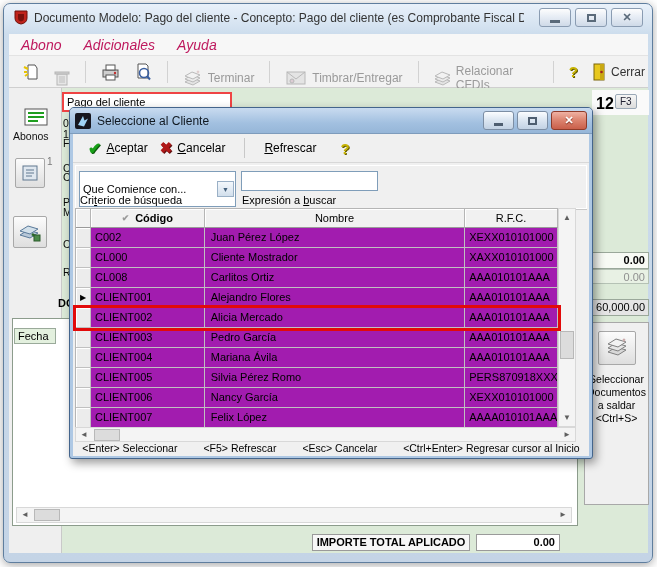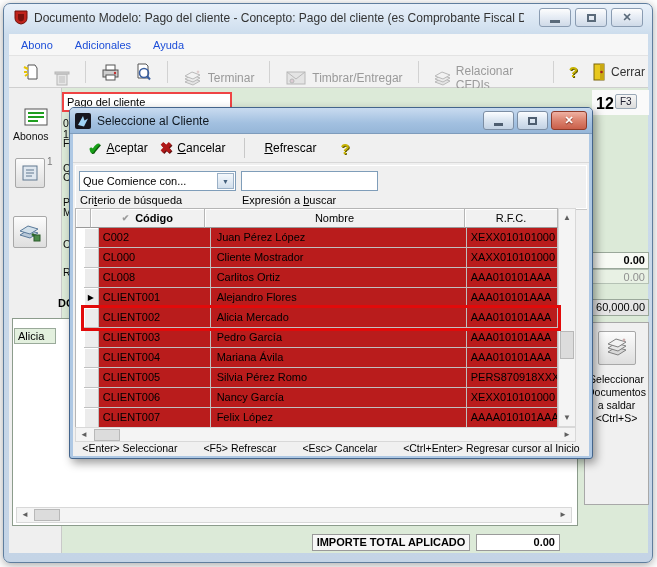--- a/index.html
+++ b/index.html
@@ -12,21 +12,21 @@
     background:linear-gradient(#e9f1fa,#cddded 30px,#c4d4e6);box-shadow:0 2px 10px rgba(0,0,0,.35);}
   .mw-title{left:34px;top:11px;width:490px;font-size:12px;color:#333;white-space:nowrap;overflow:hidden;}
   .mw-icon{left:13px;top:9px;width:16px;height:16px;}
   .winbtns{left:539px;top:8px;display:flex;gap:4px;}
   .wbtn{width:32px;height:19px;border:1px solid #8a9cb2;border-radius:3px;
     background:linear-gradient(#fdfdfd,#e7edf5 45%,#cfdae8);display:flex;align-items:center;justify-content:center;}
   .wbtn .bar{width:10px;height:3px;background:#5a6a7a;margin-top:8px;}
   .wbtn .sq{width:9px;height:8px;border:2px solid #5a6a7a;}
   .wbtn .xg{font-size:11px;font-weight:bold;color:#5a6a7a;line-height:1;}
   .menubar{left:9px;top:34px;width:639px;height:22px;background:#f7f7f7;display:flex;align-items:center;
-    padding-left:12px;gap:22px;font-size:11px;color:#1d4ed8;border-bottom:1px solid #e3e3e3;}
+    padding-left:12px;gap:22px;font-size:14px;color:#be185d;border-bottom:1px solid #e3e3e3;font-style:italic;}
   .toolbar{left:9px;top:56px;width:639px;height:32px;background:#f2f2f2;border-bottom:1px solid #cfcfcf;
     display:flex;align-items:center;padding-left:10px;gap:8px;font-size:12px;color:#333;}
   .tbtn{display:flex;align-items:center;gap:5px;padding:2px 3px;}
   .tbtn.dis{color:#9a9a9a;margin-top:13px;}
   .tbtn.dis svg{opacity:.5;}
   .tsep{width:1px;height:22px;background:#d2d2d2;margin:0 4px;}
   .qmark{font-size:15px;font-weight:bold;color:#c8b400;text-shadow:1px 1px 0 #6b6000;}
 
   
   .mw-body{left:9px;top:88px;width:639px;height:465px;background:#dcead8;}
@@ -67,33 +67,33 @@
   .dlg-btn .sq{width:9px;height:8px;border:2px solid #4e5e70;}
   .dlg-btn .xw{font-size:11px;font-weight:bold;color:#fff;text-shadow:0 1px 1px #7e2f1f;line-height:1;}
   .dlg-body{position:relative;margin:0 3px 3px;background:#f0f0f0;height:322px;}
   .dlg-toolbar{position:absolute;left:0;top:0;width:100%;height:29px;border-bottom:1px solid #d8d8d8;
     display:flex;align-items:center;padding-left:12px;gap:6px;font-size:12px;color:#000;}
   .chk{color:#18a018;font-size:16px;font-weight:bold;text-shadow:1px 1px 0 #0c5c0c;}
   .xmark{color:#b01818;font-size:15px;font-weight:bold;text-shadow:1px 1px 0 #601010;}
   .dsep{width:1px;height:20px;background:#c8c8c8;margin:0 10px;}
   .search-panel{position:absolute;left:2px;top:31px;width:512px;height:44px;background:#f0f0f0;
     border:1px solid #fff;box-shadow:0 1px 0 #c8c8c8;}
-  .combo{position:absolute;left:3px;top:5px;width:157px;height:20px;background:#fff;border:1px solid #7f9db9;
+  .combo{position:absolute;left:3px;top:5px;width:157px;height:36px;background:#fff;border:1px solid #7f9db9;
     display:flex;align-items:center;font-size:11px;}
   .combo .val{flex:1;padding-left:3px;white-space:nowrap;overflow:hidden;}
   .combo .drop{width:17px;height:16px;margin-right:1px;border:1px solid #9ab0c6;
     background:linear-gradient(#f4f8fc,#d2dfec);font-size:7px;color:#44607c;text-align:center;line-height:15px;}
   .sinput{position:absolute;left:165px;top:5px;width:137px;height:20px;background:#fff;border:1px solid #7f9db9;
     font-size:11px;padding:0 3px;outline:none;}
   .slabel{position:absolute;top:28px;font-size:11px;color:#000;white-space:nowrap;}
   .grid{position:absolute;left:2px;top:74px;width:483px;height:219px;background:#fff;border-top:1px solid #b5b5b5;border-left:1px solid #b5b5b5;}
   .ghead{display:flex;height:19px;background:#f1f1f1;font-size:11px;color:#000;}
   .ghead .hc{border-right:1px solid #b5b5b5;border-bottom:1px solid #9a9a9a;box-shadow:inset 1px 1px 0 #fff;
     display:flex;align-items:center;justify-content:center;gap:6px;}
-  .trow{display:flex;height:20px;font-size:11px;color:#000;background:#b91c1c;margin-left:8px;}
+  .trow{display:flex;height:20px;font-size:11px;color:#000;background:#a21caf;}
   .trow.hl{outline:3px solid #e20a0a;position:relative;z-index:5;}
   .tsel{width:15px;border-right:1px solid #c0c0c0;border-bottom:1px solid #c0c0c0;background:#ececec;
     box-shadow:inset 1px 1px 0 #fff;font-size:8px;color:#000;text-align:center;line-height:19px;}
   .tc{border-right:1px solid #c0c0c0;border-bottom:1px solid #c0c0c0;padding:3px 0 0 4px;white-space:nowrap;overflow:hidden;}
   .tc.cod{width:114px;}
   .tc.nom{width:261px;padding-left:6px;}
   .tc.rfc{width:93px;}
   .w-sel{width:15px;}
   .w-cod{width:114px;font-weight:bold;}
   .w-nom{width:261px;}
@@ -254,21 +254,21 @@
   <span class="abs edge-letter" style="top:206px;">M</span>
   <span class="abs edge-letter" style="top:238px;">C</span>
   <span class="abs edge-letter" style="top:266px;">R</span>
 
   <span class="abs valbox" style="left:583px;top:252px;width:66px;height:17px;font-weight:bold;background:#f7faf4;">0.00</span>
   <span class="abs valbox" style="left:583px;top:269px;width:66px;height:15px;color:#8f8f8f;background:#e8f1e4;border-color:#b5c2b5;">0.00</span>
   <span class="abs valbox" style="left:581px;top:299px;width:68px;height:17px;background:#e5e5e5;">60,000.00</span>
 
   <span class="abs do-label">DO</span>
   <div class="abs docs-panel"></div>
-  <span class="abs fecha-hd">Alicia</span>
+  <span class="abs fecha-hd">Fecha</span>
 
   <div class="abs scrollbar-h" style="left:16px;top:507px;width:556px;height:16px;">
     <span class="sb-arrow">◄</span>
     <span class="sb-thumb" style="position:absolute;left:17px;width:26px;"></span>
     <span class="sb-arrow">►</span>
   </div>
 
   <div class="abs sel-panel">
     <span class="sb-btn sel-btn">
       <svg width="24" height="20">

